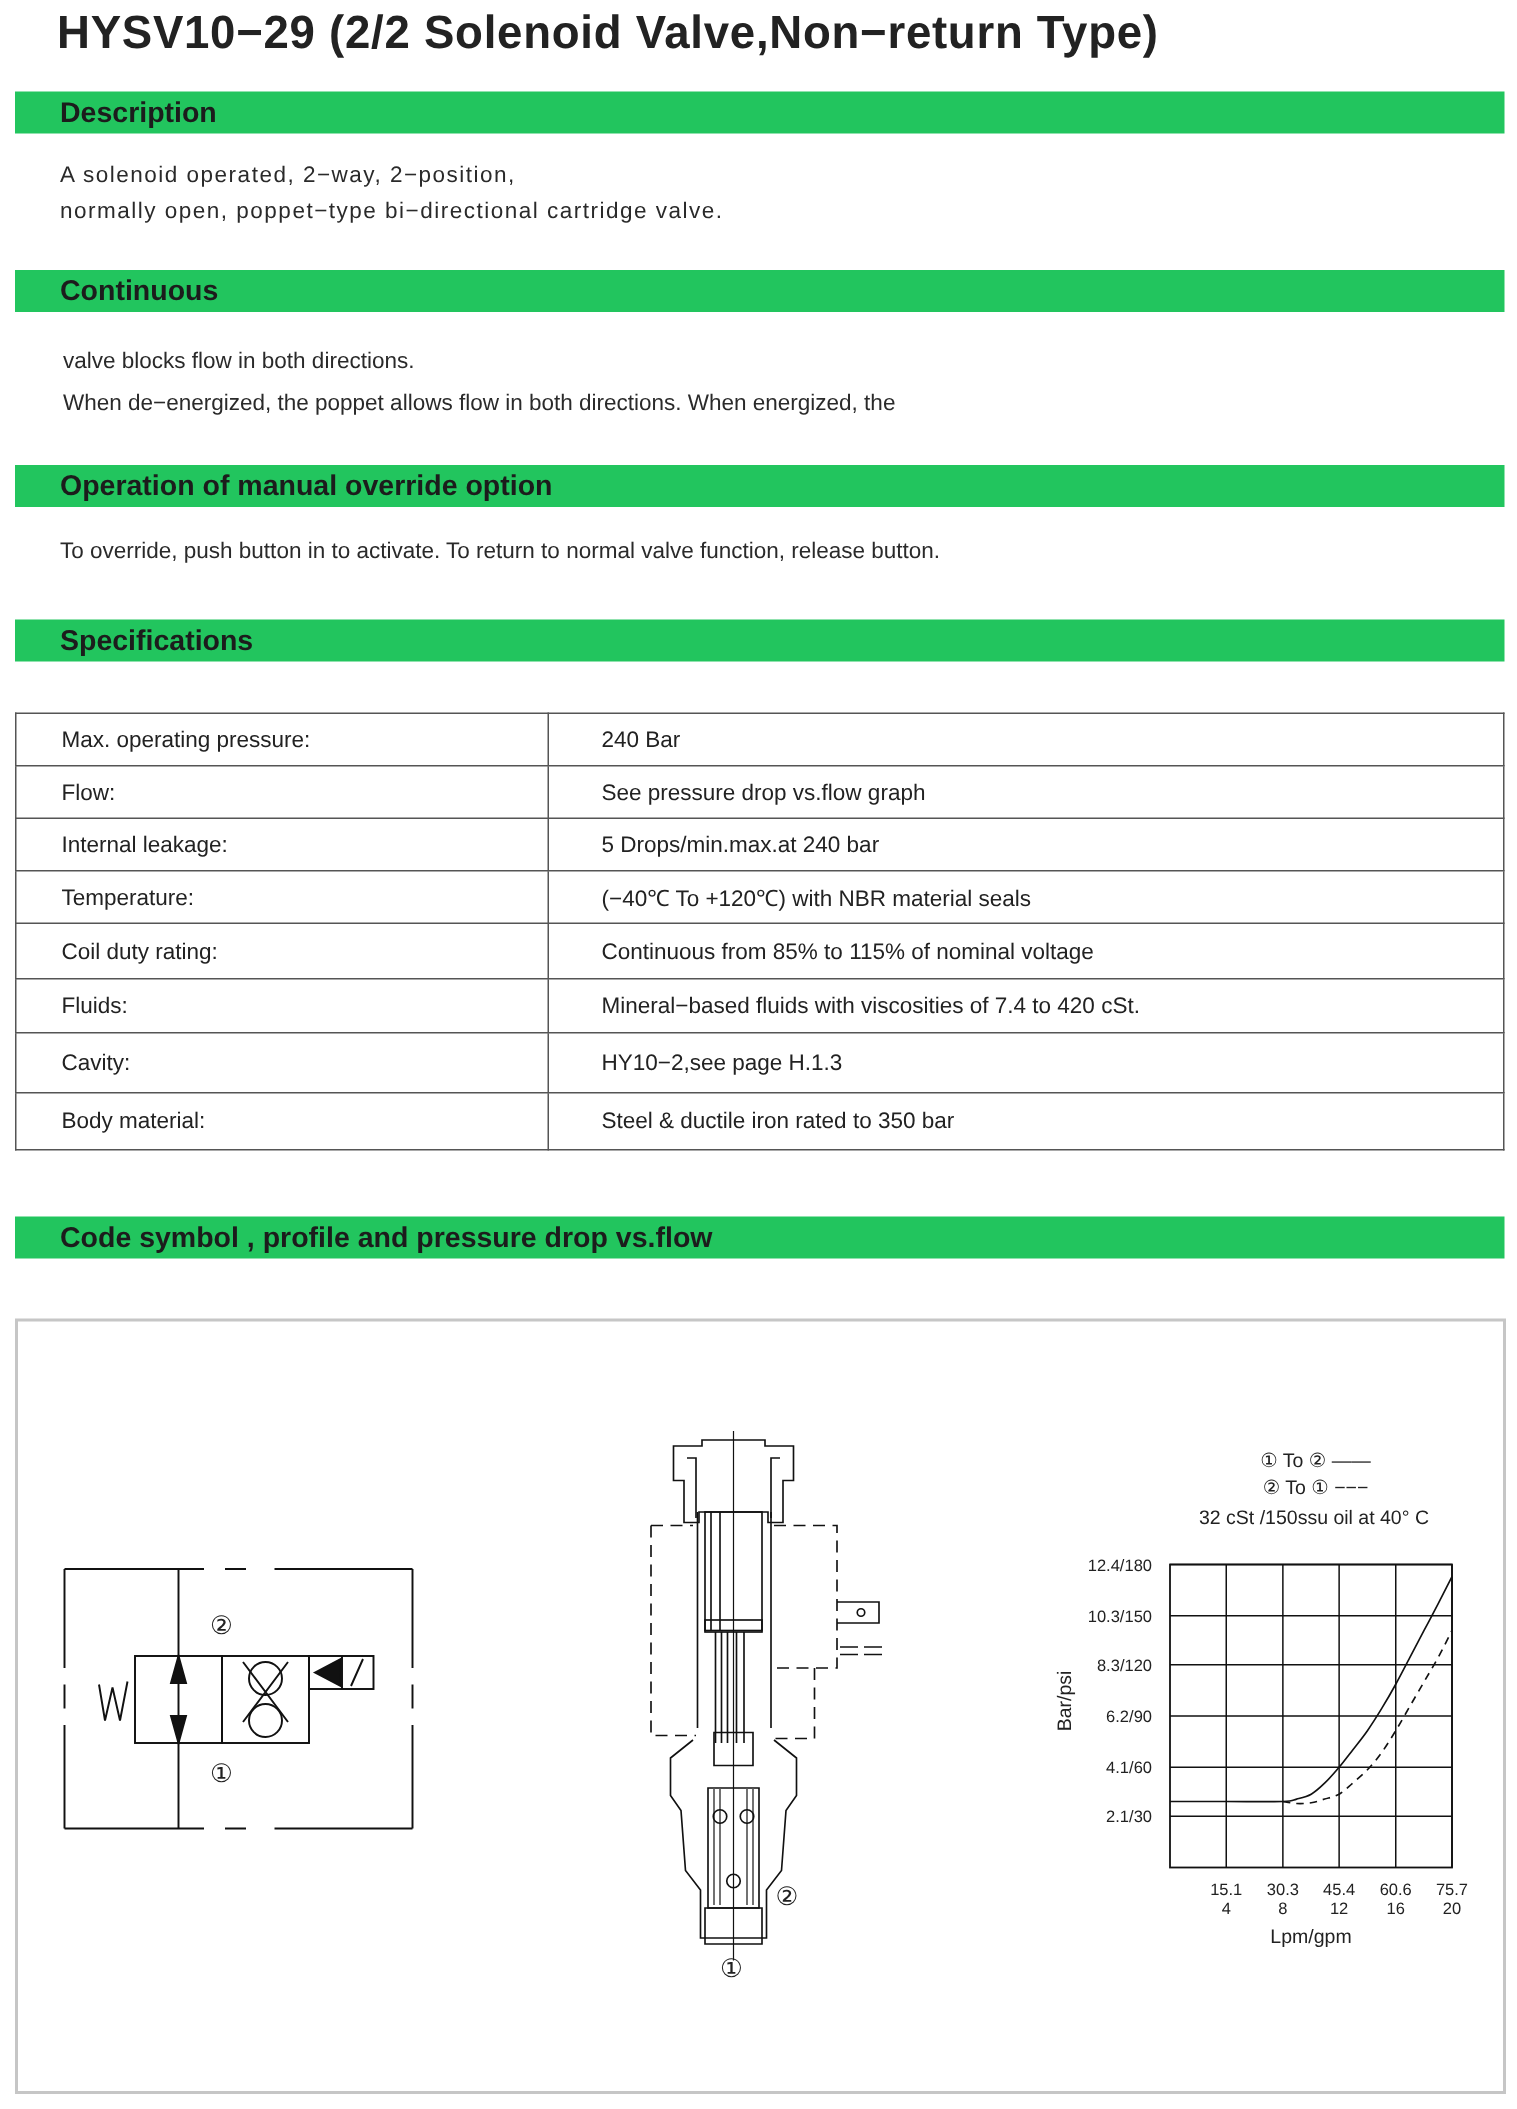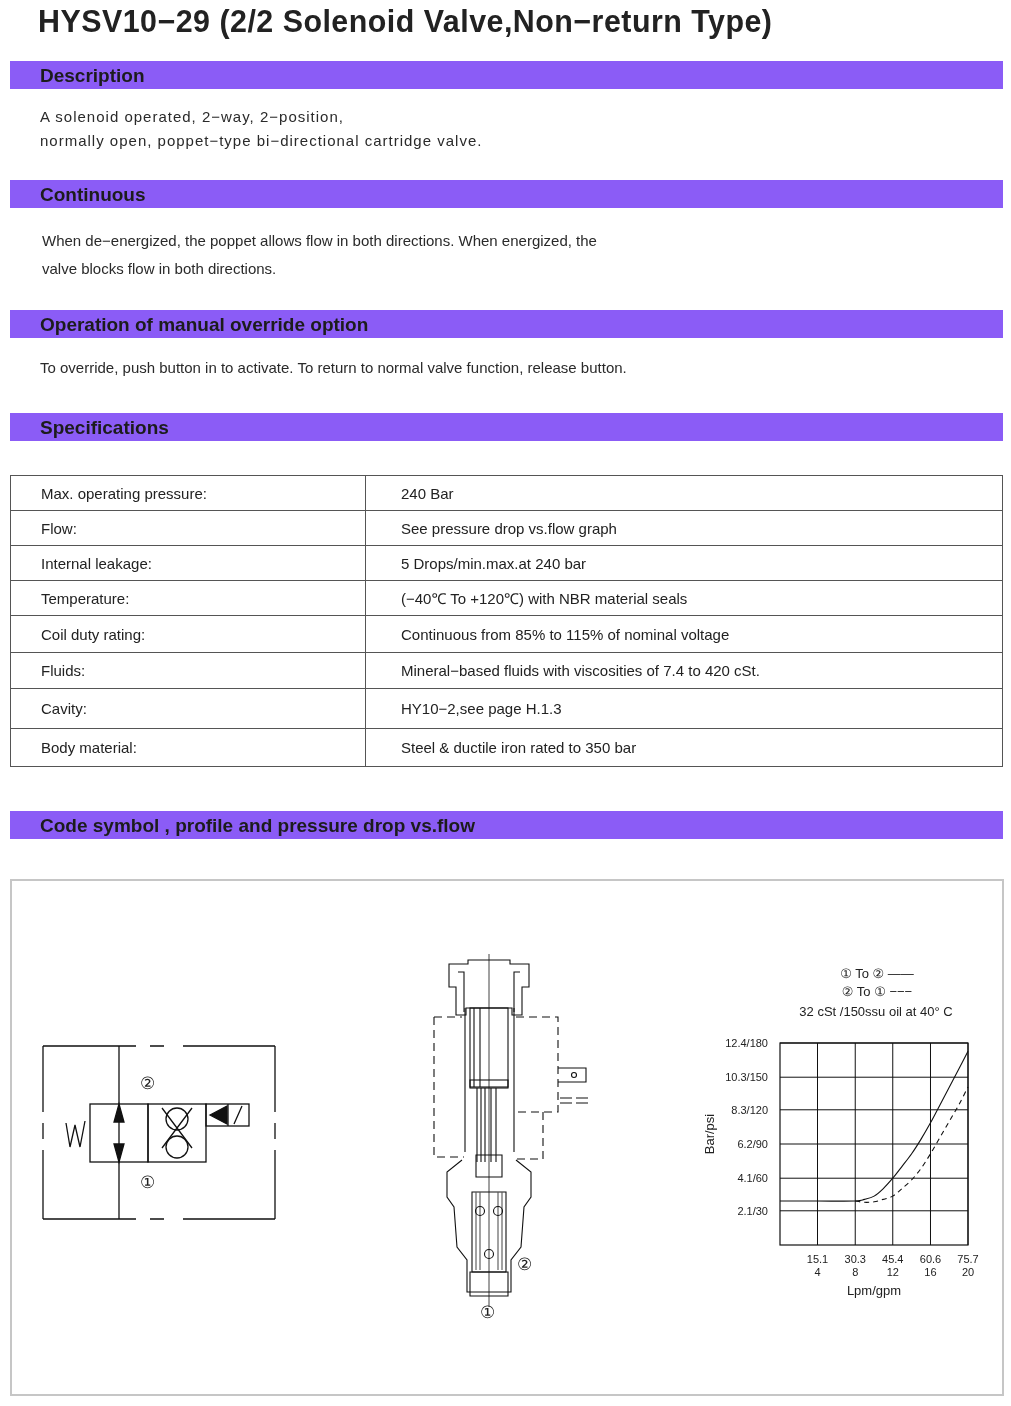--- a/index.html
+++ b/index.html
@@ -1,18 +1,18 @@
 <!DOCTYPE html>
 <html><head>
 <meta charset="utf-8">
 <style>
   html, body { margin:0; padding:0; background:#ffffff; }
   body { width:1011px; height:1406px; position:relative; overflow:hidden; font-family:"Liberation Sans", sans-serif; color:#1a1a1a; }
   .title { position:absolute; left:38px; top:4px; font-size:31px; font-weight:bold; letter-spacing:0.5px; color:#222; white-space:nowrap; transform:scaleX(0.98); transform-origin:left; }
-  .band { position:absolute; left:10px; width:993px; height:28px; background:#8b5cf6; }
+  .band { position:absolute; left:10px; width:993px; height:28px; background:#22c55e; }
   .band span { position:absolute; left:30px; top:4px; font-size:19px; font-weight:bold; color:#1c1c1c; white-space:nowrap; }
   .para { position:absolute; font-size:15px; color:#2a2a2a; white-space:nowrap; }
   .desc { letter-spacing:1px; line-height:24px; }
   .op { line-height:28px; }
   table.spec { position:absolute; left:10px; top:475px; width:993px; border-collapse:collapse; font-size:15px; color:#222; }
   table.spec td { border:1px solid #555; padding:0 16px 0 30px; height:34px; }
   table.spec td.k { width:308px; }
   table.spec td.v { padding-left:35px; }
   .panel { position:absolute; left:10px; top:879px; width:990px; height:513px; border:2px solid #c6c6c6; background:#fff; }
   svg text { font-family:"Liberation Sans", sans-serif; }
@@ -27,22 +27,22 @@
 </div>
 <div class="para desc" style="left:40px; top:105px;">
   <div>A solenoid operated, 2−way, 2−position,</div>
   <div>normally open, poppet−type bi−directional cartridge valve.</div>
 </div>
 
 <div class="band" style="top:180px;">
   <span>Continuous</span>
 </div>
 <div class="para op" style="left:42px; top:227px;">
+  <div>valve blocks flow in both directions.</div>
   <div>When de−energized, the poppet allows flow in both directions. When energized, the</div>
-  <div>valve blocks flow in both directions.</div>
 </div>
 
 <div class="band" style="top:310px;">
   <span>Operation of manual override option</span>
 </div>
 <div class="para" style="left:40px; top:359px;">To override, push button in to activate. To return to normal valve function, release button.</div>
 
 <div class="band" style="top:413px;">
   <span>Specifications</span>
 </div>

